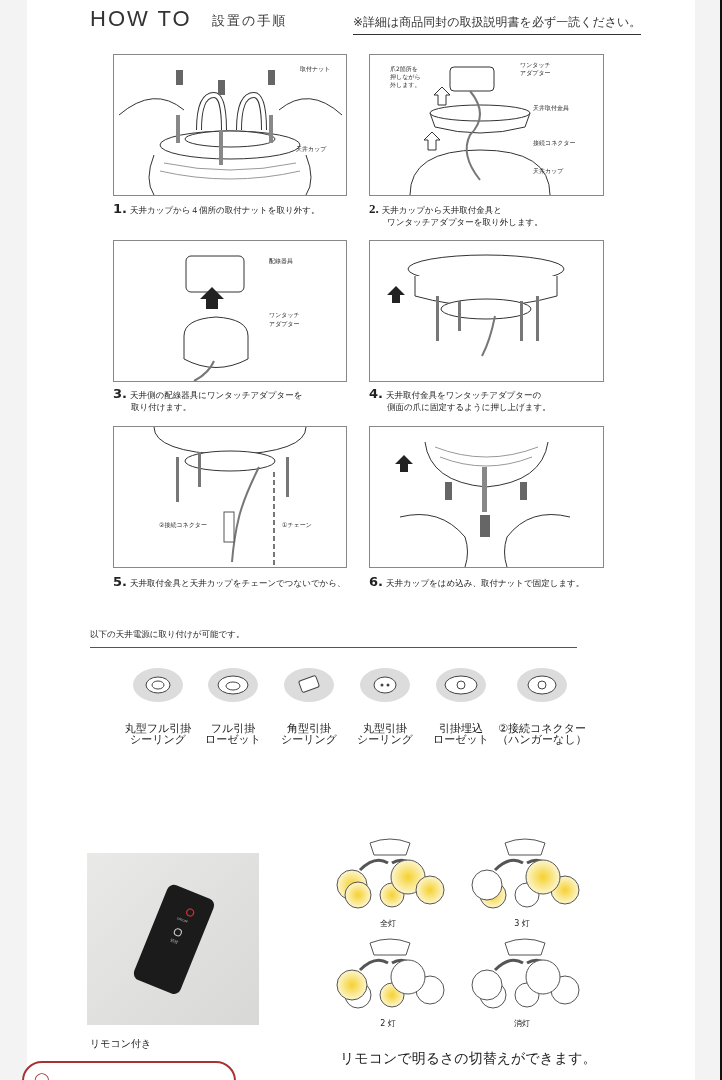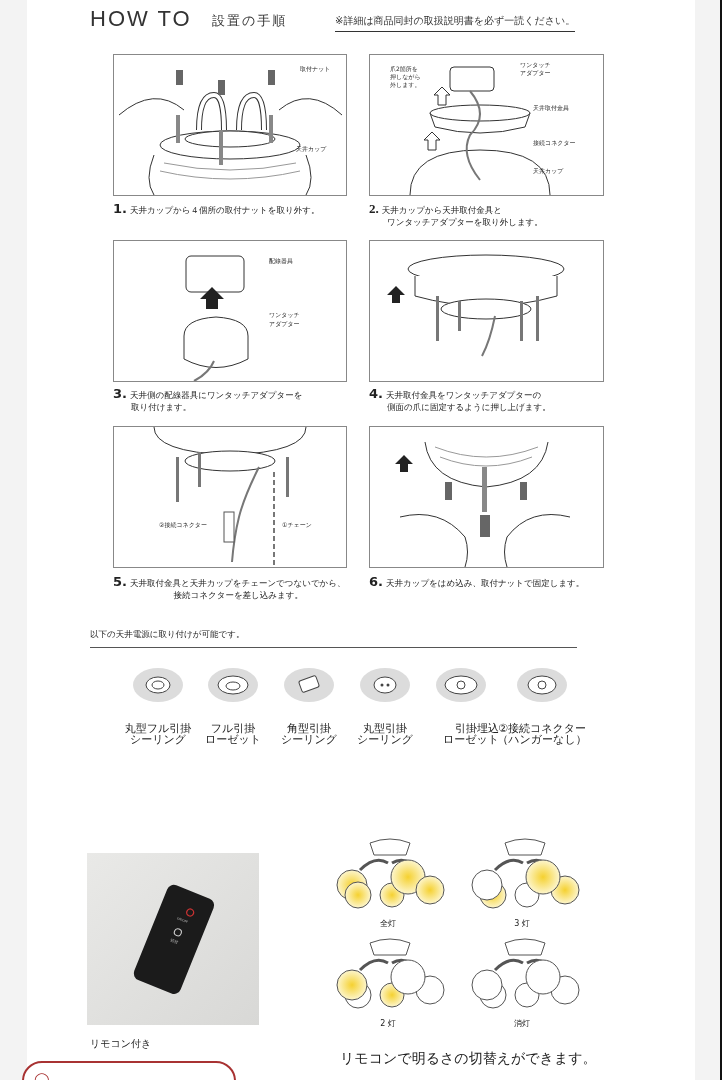--- a/index.html
+++ b/index.html
@@ -2,21 +2,21 @@
 <html><head>
 <meta charset="utf-8">
 <style>
   html,body{margin:0;padding:0;}
   body{width:722px;height:1080px;overflow:hidden;background:#f3f3f3;position:relative;
        font-family:"DejaVu Sans","Liberation Sans",sans-serif;color:#222;}
   .edge{position:absolute;right:0;top:0;width:2px;height:1080px;background:#111;}
   .page{position:absolute;left:27px;top:0;width:668px;height:1080px;background:#fff;}
   .title{position:absolute;left:90px;top:6px;font-family:"Liberation Sans",sans-serif;font-size:22px;letter-spacing:2px;color:#333;font-weight:normal;}
   .title-sub{position:absolute;left:212px;top:12px;font-size:13px;letter-spacing:2px;color:#333;}
-  .note{position:absolute;left:335px;top:14px;font-size:10px;color:#333;border-bottom:1.5px solid #333;padding-bottom:3px;white-space:nowrap;}
+  .note{position:absolute;left:353px;top:14px;font-size:12px;color:#333;border-bottom:1.5px solid #333;padding-bottom:3px;white-space:nowrap;}
   .panel{position:absolute;border:1px solid #888;background:#fff;overflow:hidden;}
   .panel svg{width:100%;height:100%;display:block;}
   .lbl{font-size:6px;fill:#222;}
   .step{position:absolute;font-size:8.5px;line-height:12px;color:#222;}
   .step .num{font-size:13px;font-weight:bold;margin-right:3px;}
   .step .l2{display:block;padding-left:18px;}
   .mount-head{position:absolute;left:90px;top:629px;font-size:8.5px;color:#222;}
   .mount-rule{position:absolute;left:90px;top:647px;width:487px;height:1px;background:#555;}
   .mount{position:absolute;top:668px;width:76px;text-align:center;}
   .mount .disc{width:50px;height:34px;margin:0 auto;border-radius:50%;background:#dcdcdc;position:relative;}
@@ -145,21 +145,20 @@
     <path d="M30 90 Q70 80 95 110 Q100 125 95 140 M200 90 Q160 80 137 110 Q132 125 137 140" fill="none" stroke="#333"></path>
     <rect x="112" y="40" width="5" height="45" fill="#888"></rect>
     <rect x="110" y="88" width="10" height="22" fill="#666"></rect>
     <rect x="75" y="55" width="7" height="18" fill="#666"></rect>
       <rect x="150" y="55" width="7" height="18" fill="#666"></rect>
     <path d="M30 45 L30 37 L25 37 L34 28 L43 37 L38 37 L38 45Z" fill="#222"></path>
   </svg>
 </div>
 <div class="step" style="left:113px;top:576px;text-align:center;">
   <span class="num">5.</span><span>天井取付金具と天井カップをチェーンでつないでから、</span>
-  <span class="l2">接続コネクターを差し込みます。</span>
 </div>
 <div class="step" style="left:369px;top:576px;">
   <span class="num">6.</span><span>天井カップをはめ込み、取付ナットで固定します。</span>
 </div>
 
 <div class="mount-head">以下の天井電源に取り付けが可能です。</div>
 <div class="mount-rule"></div>
 
 <div class="mount" style="left:120px;">
   <div class="disc">
@@ -190,21 +189,21 @@
 <div class="mount" style="left:347px;">
   <div class="disc">
       <svg viewBox="0 0 50 34">
         <ellipse cx="25" cy="17" rx="11" ry="8" fill="#fff" stroke="#444"></ellipse>
         <circle cx="22" cy="17" r="1.5" fill="#444"></circle>
         <circle cx="28" cy="17" r="1.5" fill="#444"></circle>
       </svg>
     </div>
   <div class="cap"><span>丸型引掛</span><br><span>シーリング</span></div>
 </div>
-<div class="mount" style="left:423px;text-align:right;">
+<div class="mount" style="left:423px;">
   <div class="disc">
       <svg viewBox="0 0 50 34">
         <ellipse cx="25" cy="17" rx="16" ry="9" fill="#fff" stroke="#444"></ellipse>
         <circle cx="25" cy="17" r="4" fill="none" stroke="#444"></circle>
       </svg>
     </div>
   <div class="cap"><span>引掛埋込</span><br><span>ローゼット</span></div>
 </div>
 <div class="mount" style="left:497px;width:90px;">
   <div class="disc">

